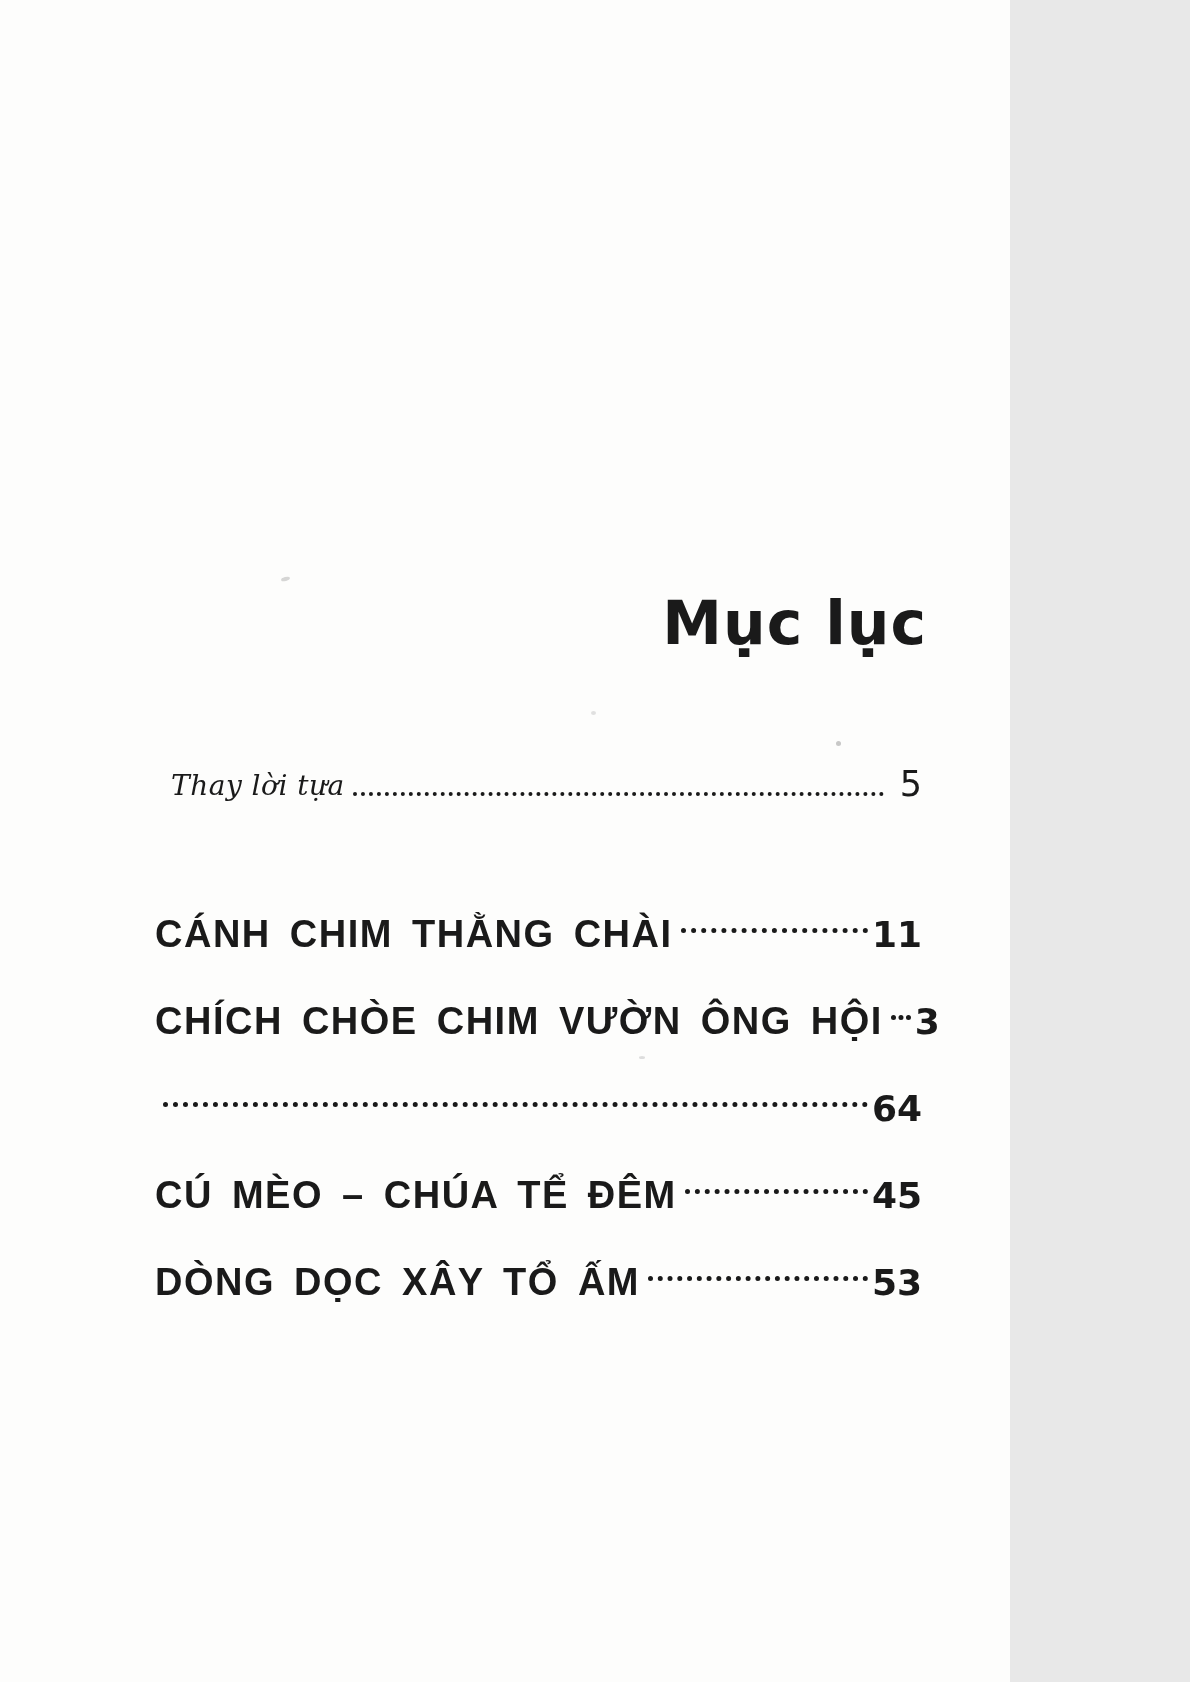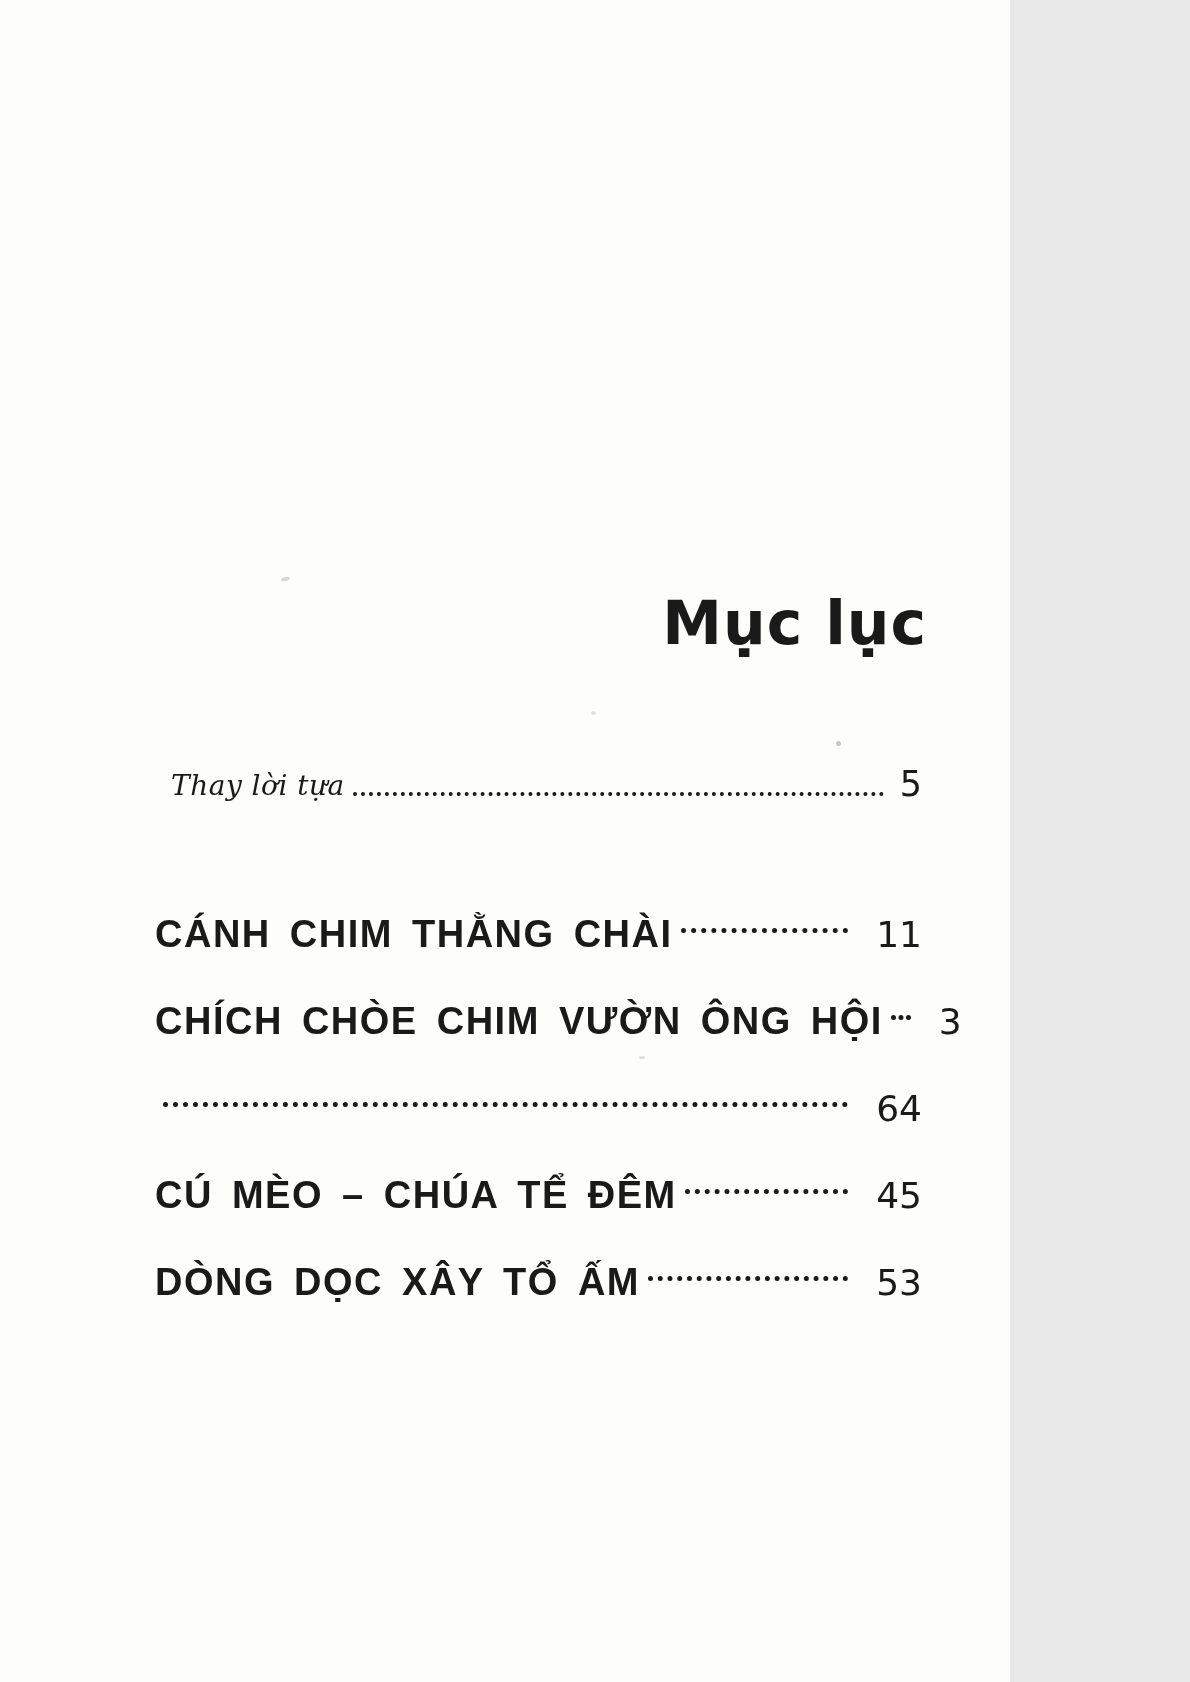--- a/index.html
+++ b/index.html
@@ -74,24 +74,24 @@
     font-family: "Liberation Sans", sans-serif;
     font-stretch: condensed;
     font-weight: 700;
     font-size: 38px;
     line-height: 1.15;
     letter-spacing: 1.5px;
     word-spacing: 7px;
   }
   .entry .pagenum {
     font-family: "DejaVu Sans", sans-serif;
-    font-weight: 400;
+    font-weight: 700;
     font-size: 36px;
     line-height: 1.1;
-    margin-left: 24px;
+    margin-left: 0;
   }
   
   .leader {
     flex: 1;
     height: 0;
     border-bottom: 5px dotted var(--ink);
     margin: 0 4px 9px 8px;
     min-width: 20px;
   }
   .row.preface .leader {

